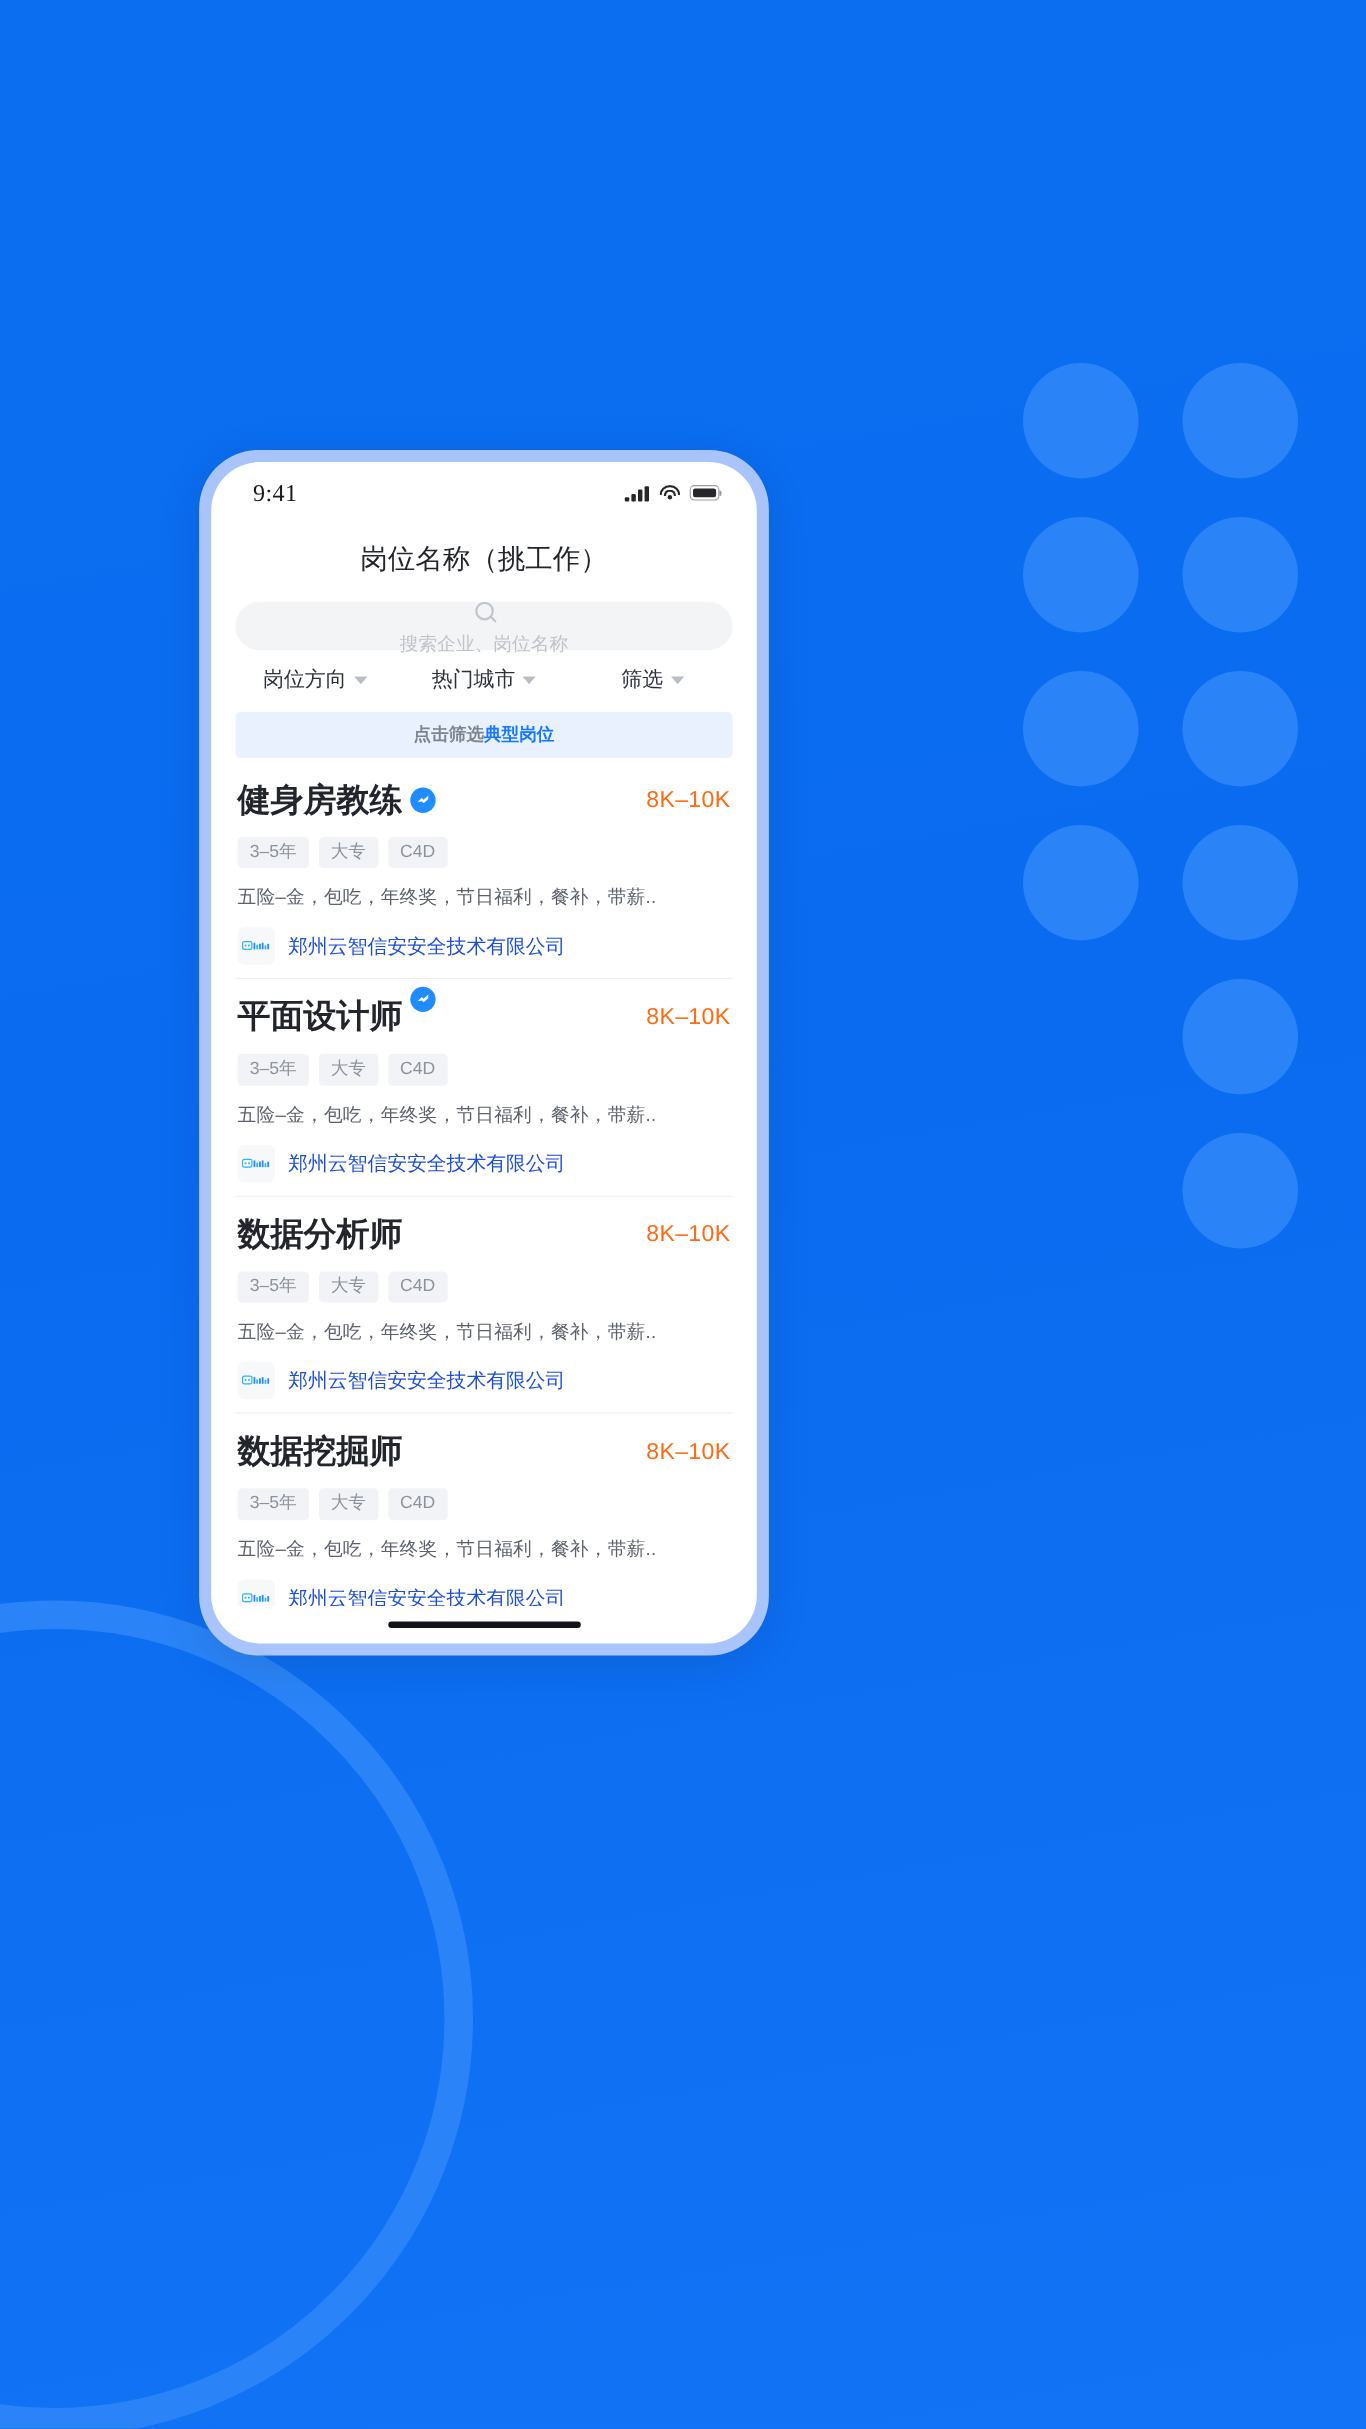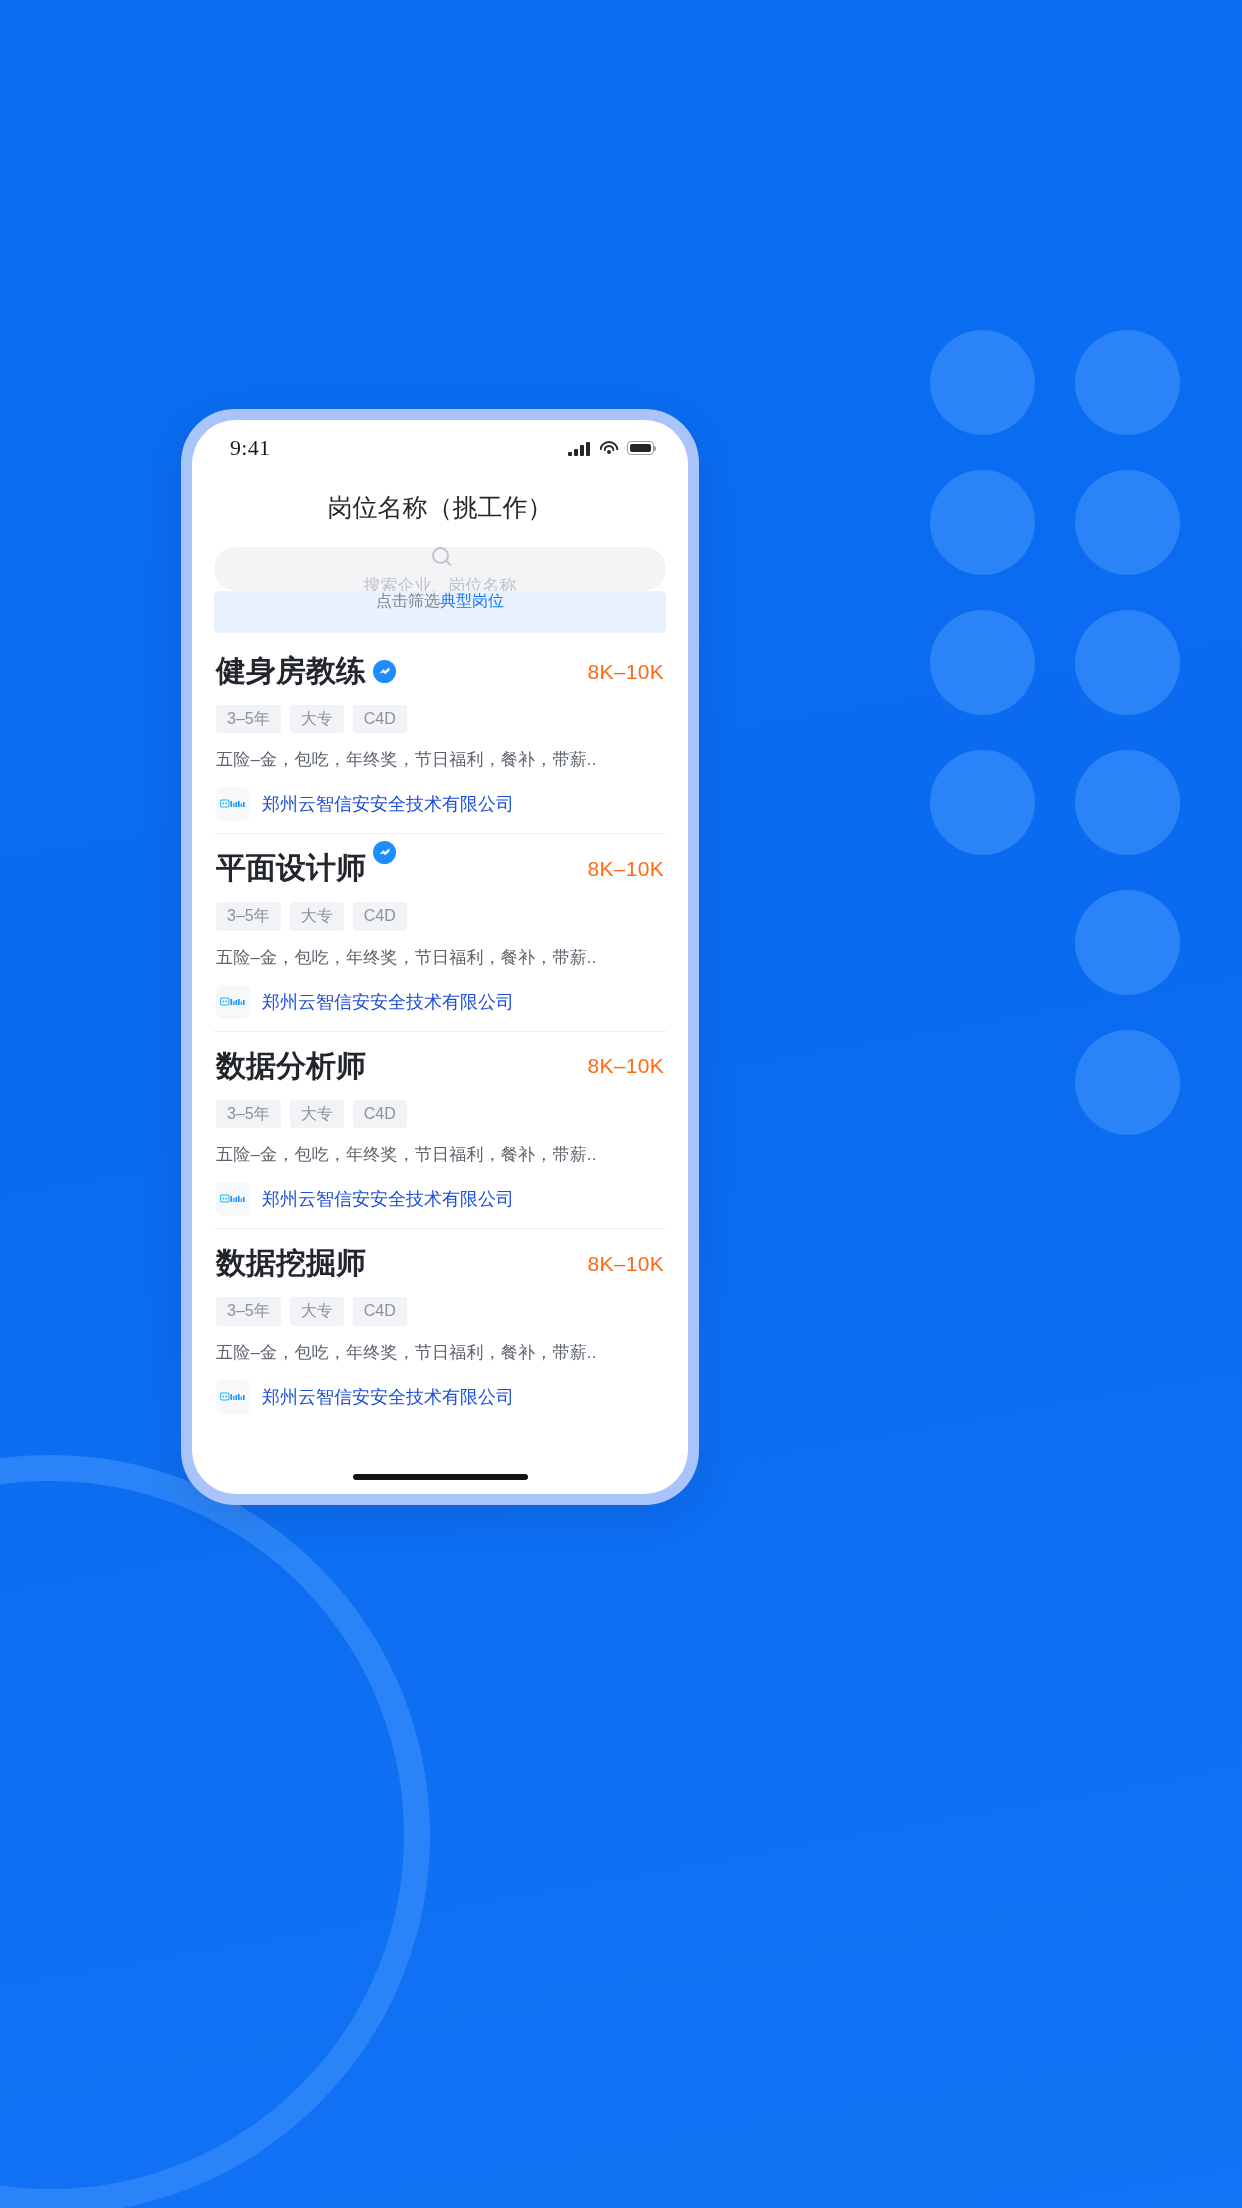--- a/index.html
+++ b/index.html
@@ -123,22 +123,22 @@
   }
   .caret {
     width:0; height:0; border-left:6px solid transparent;
     border-right:6px solid transparent; border-top:7px solid #b9bdc4;
   }
   
   #list-area { flex:1; overflow:hidden; padding:0 22px; }
   
   #banner {
     height:42px; background:#e9f1fe; border-radius:5px;
-    display:flex; align-items:flex-start; justify-content:center;
-    font-size:16px; margin-bottom:4px;
+    display:flex; align-items:center; justify-content:center;
+    font-size:16px; margin-bottom:4px;font-weight:bold;
   }
   .banner-grey { color:#7f858e; }
   .banner-blue { color:#1677ff; }
   
   .job-card { padding:14px 2px 12px 2px; border-bottom:1px solid #eceef1; }
   .job-card:last-child { border-bottom:none; }
   .job-top { display:flex; align-items:center; justify-content:space-between; }
   .job-title-wrap { display:flex; align-items:center; gap:7px; position:relative; }
   .job-title { font-size:30px; color:#22262c; font-weight:700; }
   .badge-v {
@@ -212,20 +212,34 @@
 
     <div id="nav-title">岗位名称（挑工作）</div>
 
     <div id="search-wrap">
       <div id="search-box">
         <span id="search-icon"></span>
         <span id="search-placeholder">搜索企业、岗位名称</span>
       </div>
     </div>
 
+    <div id="filter-row">
+      <div class="filter-item">
+        <span>岗位方向</span>
+        <span class="caret"></span>
+      </div>
+      <div class="filter-item">
+        <span>热门城市</span>
+        <span class="caret"></span>
+      </div>
+      <div class="filter-item">
+        <span>筛选</span>
+        <span class="caret"></span>
+      </div>
+    </div>
 
     <div id="list-area">
 
       <div id="banner">
         <span class="banner-grey">点击筛选</span>
         <span class="banner-blue">典型岗位</span>
       </div>
 
       <div class="job-card">
         <div class="job-top">

